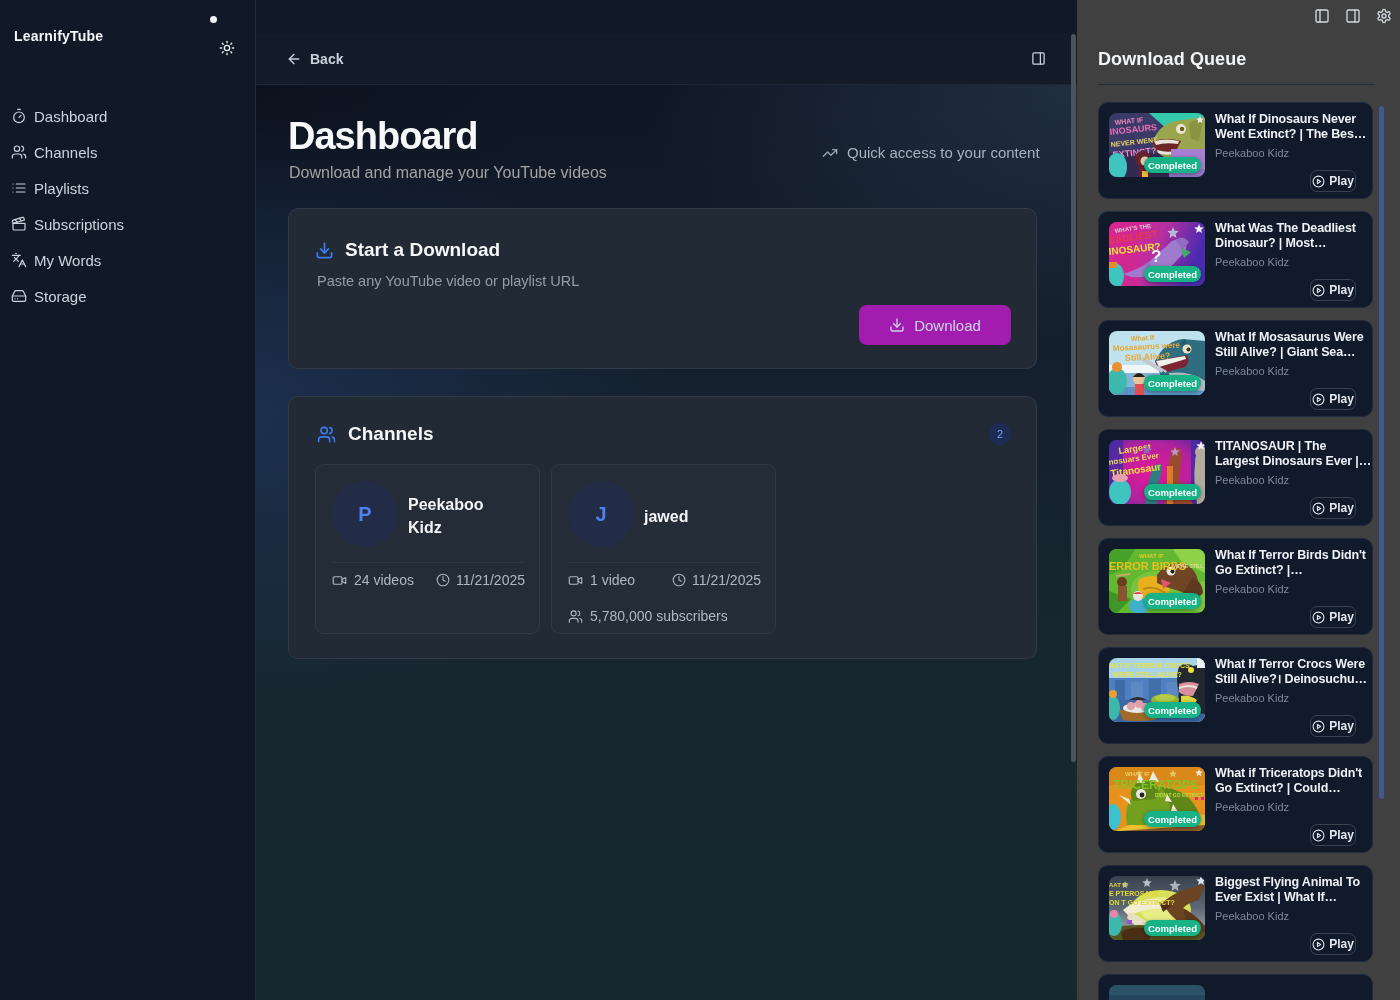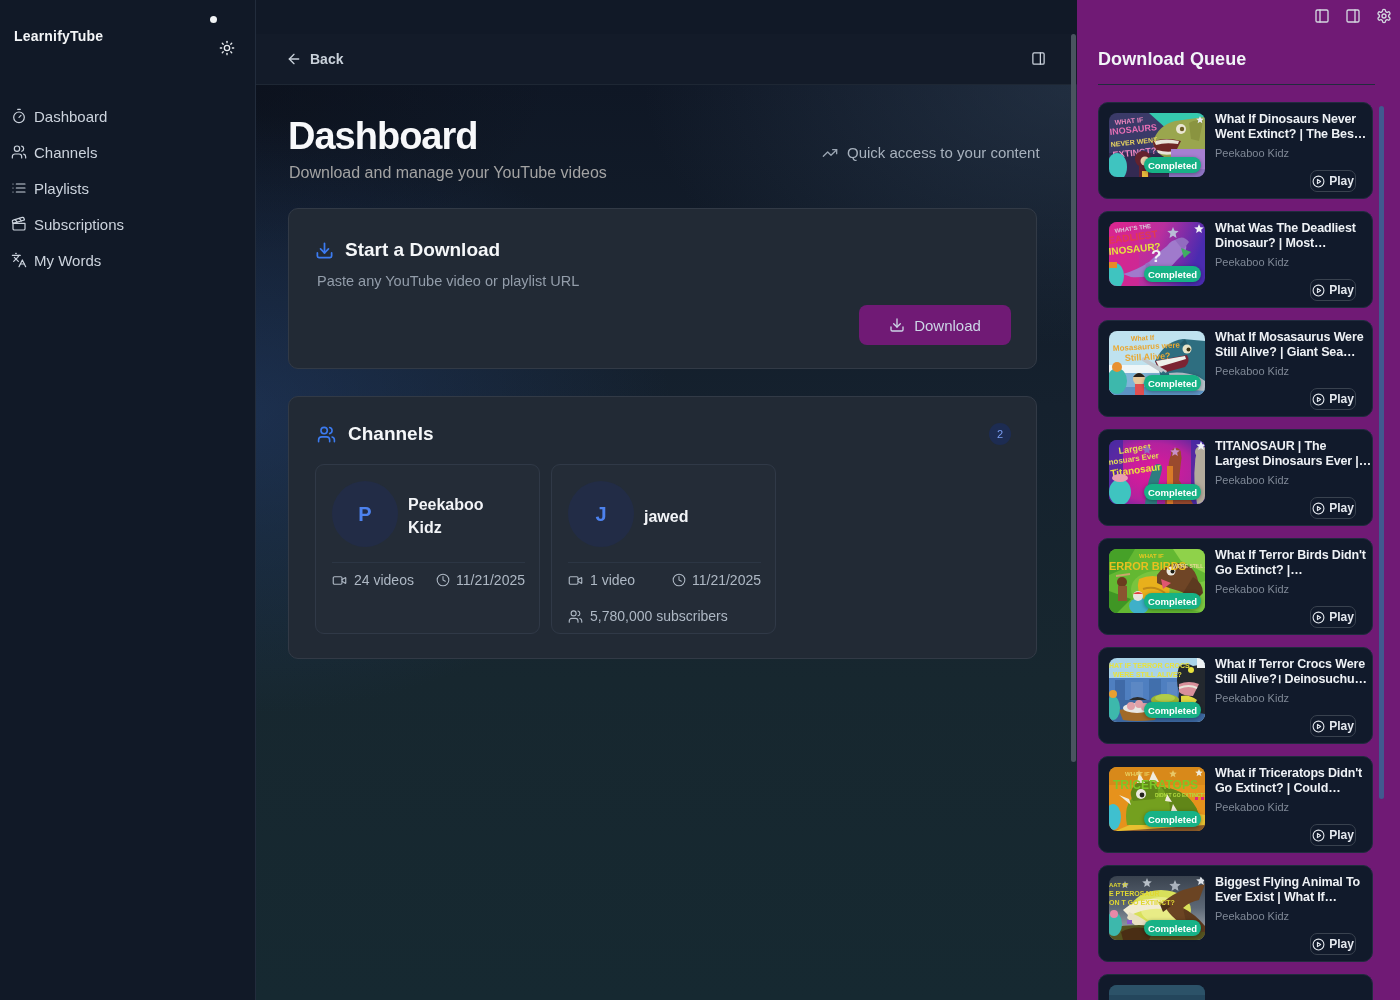--- a/index.html
+++ b/index.html
@@ -38,35 +38,35 @@
 
   #title { left:288px; top:115px; font-size:38px; font-weight:bold; color:#f7f8fa; letter-spacing:-1px; }
   #subtitle { left:289px; top:164px; font-size:16px; color:#a3a3a3; }
   #quick { top:144px; left:822px; display:flex; align-items:center; gap:9px; color:#a7b1bd; font-size:15px; }
 
   .card { position:absolute; left:288px; width:749px; background:#222a35; border:1px solid #323a46; border-radius:10px; }
   #dlcard { top:208px; height:161px; }
   #dlhead { left:26px; top:30px; display:flex; align-items:center; gap:11px; color:#f5f7f9; font-size:19px; font-weight:bold; }
   #dlsub { left:28px; top:64px; font-size:14.5px; color:#939daa; }
   #urlinput { left:28px; top:96px; width:532px; height:40px; background:#141a26; border:1px solid #2c3543; border-radius:8px; color:#8b95a3; font-size:15px; line-height:38px; padding-left:14px; }
-  #dlbtn { left:570px; top:96px; width:152px; height:40px; background:#701a75; border-radius:8px; display:flex; align-items:center; justify-content:center; gap:9px; color:#ccd5e6; font-size:15px; }
+  #dlbtn { left:570px; top:96px; width:152px; height:40px; background:#a21caf; border-radius:8px; display:flex; align-items:center; justify-content:center; gap:9px; color:#ccd5e6; font-size:15px; }
 
   #chcard { top:396px; height:263px; }
   #chhead { left:28px; top:26px; display:flex; align-items:center; gap:12px; color:#f5f7f9; font-size:19px; font-weight:bold; }
   #chbadge { left:700px; top:26px; width:22px; height:22px; border-radius:50%; background:#1d2c52; color:#7a9cf0; font-size:11px; display:flex; align-items:center; justify-content:center; }
   .subcard { position:absolute; top:67px; width:225px; height:170px; border:1px solid #303947; border-radius:9px; background:rgba(255,255,255,0.01); }
   .avatar { position:absolute; left:16px; top:16px; width:66px; height:66px; border-radius:50%; background:#222c46; color:#4d82ee; font-size:20px; font-weight:bold; display:flex; align-items:center; justify-content:center; }
   .chname { position:absolute; left:92px; top:28px; font-size:16px; font-weight:bold; color:#f2f4f7; line-height:23px; }
   .chdiv { position:absolute; left:16px; top:97px; width:193px; height:1px; background:#2c3644; }
   .meta { position:absolute; left:16px; width:193px; display:flex; align-items:flex-end; color:#aeb8c4; font-size:14px; }
   .meta svg { margin-right:7px; flex:none; }
   .meta .right { margin-left:auto; display:flex; align-items:center; }
 
   
-  #rpanel { left:1077px; top:0; width:323px; height:1000px; background:#701a75; }
+  #rpanel { left:1077px; top:0; width:323px; height:1000px; background:#404040; }
   #rptitle { left:21px; top:49px; font-size:18px; font-weight:bold; color:#f2f5f8; letter-spacing:.1px; }
   #rpdiv { left:21px; top:84px; width:277px; height:1px; background:#212c3d; }
   .qcard { position:absolute; left:21px; width:275px; height:97px; background:#111a2b; border:1px solid #202b3e; border-radius:10px; }
   .qthumb { position:absolute; left:10px; top:10px; width:96px; height:64px; border-radius:8px; overflow:hidden; }
   .qtitle { position:absolute; left:116px; top:9px; font-size:12.5px; font-weight:bold; color:#eef1f5; line-height:14.5px; letter-spacing:-0.15px; white-space:nowrap; }
   .qchan { position:absolute; left:116px; top:44px; font-size:11px; color:#7f8896; }
   .qplay { position:absolute; left:211px; top:67px; width:46px; height:22px; border:1.5px solid #39424f; border-radius:7px; display:flex; align-items:center; justify-content:center; gap:4px; color:#e4e8ee; font-size:12px; font-weight:bold; }
   .qdone { position:absolute; left:45px; top:54px; width:57px; height:16px; background:#17b286; border-radius:9px; color:#fff; font-size:9.5px; font-weight:bold; display:flex; align-items:center; justify-content:center; box-shadow:0 1px 4px rgba(0,0,0,.35); }
   #qscroll { left:1379px; top:106px; width:5px; height:693px; background:#41598f; border-radius:3px; }
 </style>
@@ -131,20 +131,29 @@
     <div class="item">
         <svg width="16" height="16" viewBox="0 0 24 24" fill="none" stroke="#ccd3dd" stroke-width="1.8" stroke-linecap="round" stroke-linejoin="round" style="">
           <path d="m5 8 6 6"></path>
           <path d="m4 14 6-6 2-3"></path>
           <path d="M2 5h12"></path>
           <path d="M7 2h1"></path>
           <path d="m22 22-5-10-5 10"></path>
           <path d="M14 18h6"></path>
         </svg>
         <span>My Words</span>
+      </div>
+    <div class="item">
+        <svg width="16" height="16" viewBox="0 0 24 24" fill="none" stroke="#ccd3dd" stroke-width="1.8" stroke-linecap="round" stroke-linejoin="round" style="">
+          <line x1="22" x2="2" y1="12" y2="12"></line>
+          <path d="M5.45 5.11 2 12v6a2 2 0 0 0 2 2h16a2 2 0 0 0 2-2v-6l-3.45-6.89A2 2 0 0 0 16.76 4H7.24a2 2 0 0 0-1.79 1.11z"></path>
+          <line x1="6" x2="6.01" y1="16" y2="16"></line>
+          <line x1="10" x2="10.01" y1="16" y2="16"></line>
+        </svg>
+        <span>Storage</span>
       </div>
   </nav>
 </div>
 
 <div class="abs" id="mainhdr"></div>
 <div class="abs" id="back">
     <svg width="16" height="16" viewBox="0 0 24 24" fill="none" stroke="#c9d1da" stroke-width="2" stroke-linecap="round" stroke-linejoin="round" style="">
       <path d="m12 19-7-7 7-7"></path>
       <path d="M19 12H5"></path>
     </svg>

